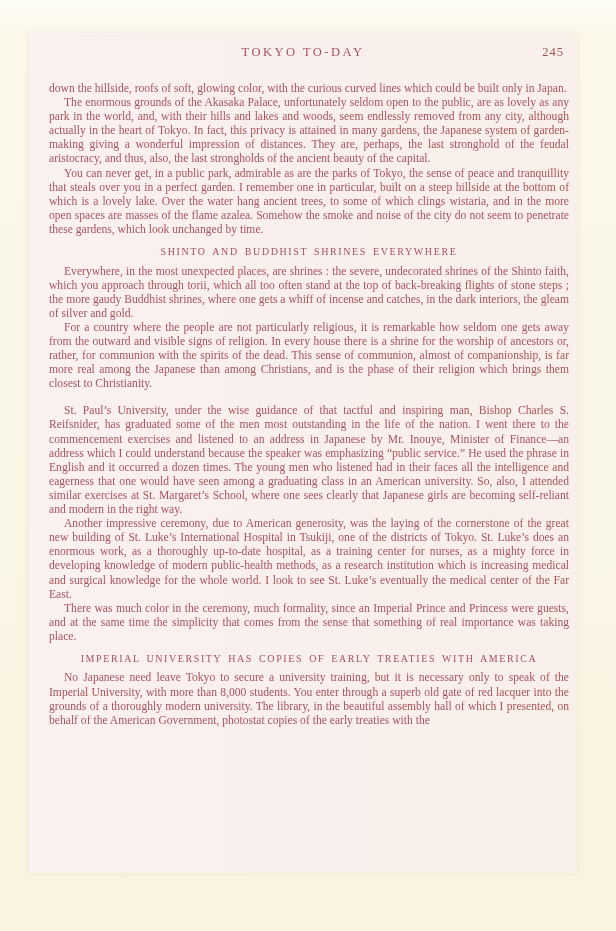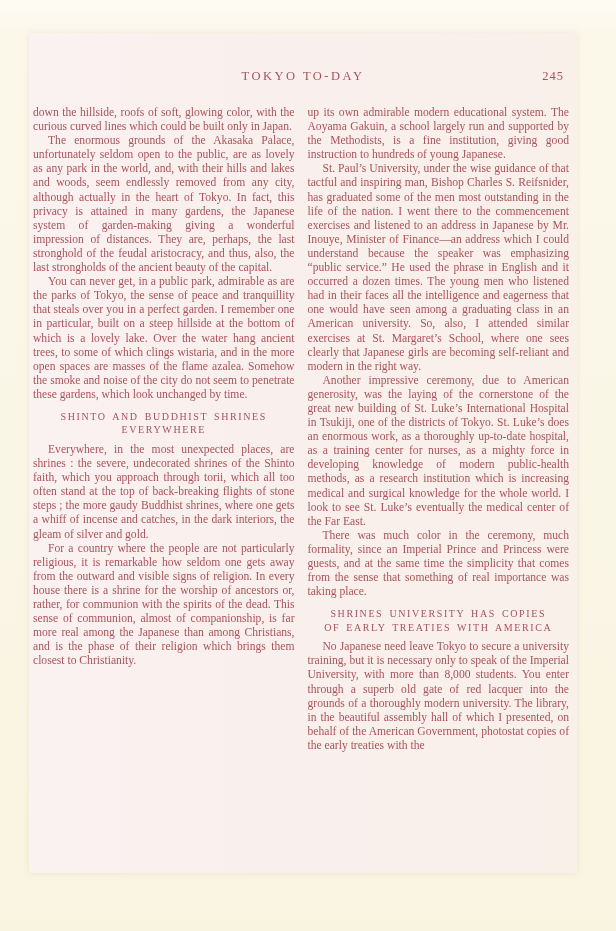--- a/index.html
+++ b/index.html
@@ -20,37 +20,38 @@
     top: 33px;
     width: 548px;
     height: 840px;
     background: linear-gradient(90deg, #faf1f1 0%, #f9efec 45%, #f9f0ea 100%);
     box-shadow: 0 0 6px rgba(210,195,170,0.35);
     overflow: hidden;
     color: #a8545c;
   }
   .running-header {
     position: relative;
-    margin-top: 36px;
+    margin-top: 12px;
     height: 16px;
     text-align: center;
     font-size: 12.5px;
     letter-spacing: 2.5px;
     color: #a5525c;
   }
   .page-num {
     position: absolute;
     right: 13px;
     top: 0;
     letter-spacing: 1px;
   }
   .columns {
     display: flex;
     gap: 13px;
-    padding: 21px 8px 0 4px;
+    padding: 21px 8px 0 20px;
+    flex-direction: column;
   }
   .col {
     flex: 1;
     min-width: 0;
     text-align: justify;
     font-size: 11.6px;
     line-height: 14.1px;
     color: #a8545c;
     hyphens: none;
   }
@@ -84,21 +85,20 @@
   <div class="columns">
     <div class="col">
         <p class="para">down the hillside, roofs of soft, glowing color, with the curious curved lines which could be built only in Japan.</p>
         <p class="para indent">The enormous grounds of the Akasaka Palace, unfortunately seldom open to the public, are as lovely as any park in the world, and, with their hills and lakes and woods, seem endlessly removed from any city, although actually in the heart of Tokyo.  In fact, this privacy is attained in many gardens, the Japanese system of garden-making giving a wonderful impression of distances.  They are, perhaps, the last stronghold of the feudal aristocracy, and thus, also, the last strongholds of the ancient beauty of the capital.</p>
         <p class="para indent">You can never get, in a public park, admirable as are the parks of Tokyo, the sense of peace and tranquillity that steals over you in a perfect garden.  I remember one in particular, built on a steep hillside at the bottom of which is a lovely lake. Over the water hang ancient trees, to some of which clings wistaria, and in the more open spaces are masses of the flame azalea. Somehow the smoke and noise of the city do not seem to penetrate these gardens, which look unchanged by time.</p>
         <h3 class="section-heading">SHINTO AND BUDDHIST SHRINES EVERYWHERE</h3>
         <p class="para indent">Everywhere, in the most unexpected places, are shrines : the severe, undecorated shrines of the Shinto faith, which you approach through torii, which all too often stand at the top of back-breaking flights of stone steps ; the more gaudy Buddhist shrines, where one gets a whiff of incense and catches, in the dark interiors, the gleam of silver and gold.</p>
         <p class="para indent">For a country where the people are not particularly religious, it is remarkable how seldom one gets away from the outward and visible signs of religion.  In every house there is a shrine for the worship of ancestors or, rather, for communion with the spirits of the dead.  This sense of communion, almost of companionship, is far more real among the Japanese than among Christians, and is the phase of their religion which brings them closest to Christianity.</p>
       </div>
     <div class="col">
-        <p class="para">up its own admirable modern educational system.  The Aoyama Gakuin, a school largely run and supported by the Methodists, is a fine institution, giving good instruction to hundreds of young Japanese.</p>
         <p class="para indent">St. Paul’s University, under the wise guidance of that tactful and inspiring man, Bishop Charles S. Reifsnider, has graduated some of the men most outstanding in the life of the nation.  I went there to the commencement exercises and listened to an address in Japanese by Mr. Inouye, Minister of Finance—an address which I could understand because the speaker was emphasizing “public service.”  He used the phrase in English and it occurred a dozen times.  The young men who listened had in their faces all the intelligence and eagerness that one would have seen among a graduating class in an American university.  So, also, I attended similar exercises at St. Margaret’s School, where one sees clearly that Japanese girls are becoming self-reliant and modern in the right way.</p>
         <p class="para indent">Another impressive ceremony, due to American generosity, was the laying of the cornerstone of the great new building of St. Luke’s International Hospital in Tsukiji, one of the districts of Tokyo.  St. Luke’s does an enormous work, as a thoroughly up-to-date hospital, as a training center for nurses, as a mighty force in developing knowledge of modern public-health methods, as a research institution which is increasing medical and surgical knowledge for the whole world.  I look to see St. Luke’s eventually the medical center of the Far East.</p>
         <p class="para indent">There was much color in the ceremony, much formality, since an Imperial Prince and Princess were guests, and at the same time the simplicity that comes from the sense that something of real importance was taking place.</p>
-        <h3 class="section-heading">SHRINES UNIVERSITY HAS COPIES OF EARLY TREATIES WITH AMERICA</h3>
+        <h3 class="section-heading">IMPERIAL UNIVERSITY HAS COPIES OF EARLY TREATIES WITH AMERICA</h3>
         <p class="para indent">No Japanese need leave Tokyo to secure a university training, but it is necessary only to speak of the Imperial University, with more than 8,000 students.  You enter through a superb old gate of red lacquer into the grounds of a thoroughly modern university.  The library, in the beautiful assembly hall of which I presented, on behalf of the American Government, photostat copies of the early treaties with the</p>
       </div>
   </div>
 </div>
 
 </body></html>

